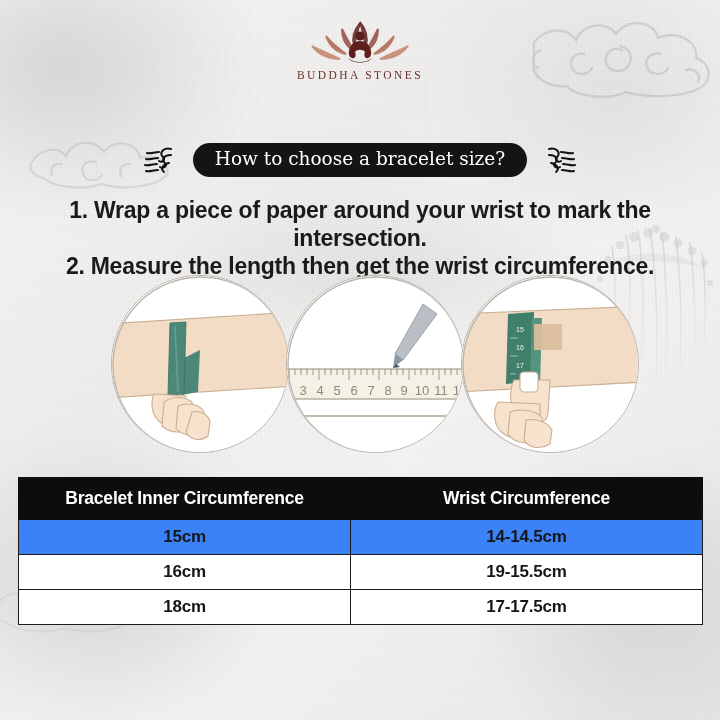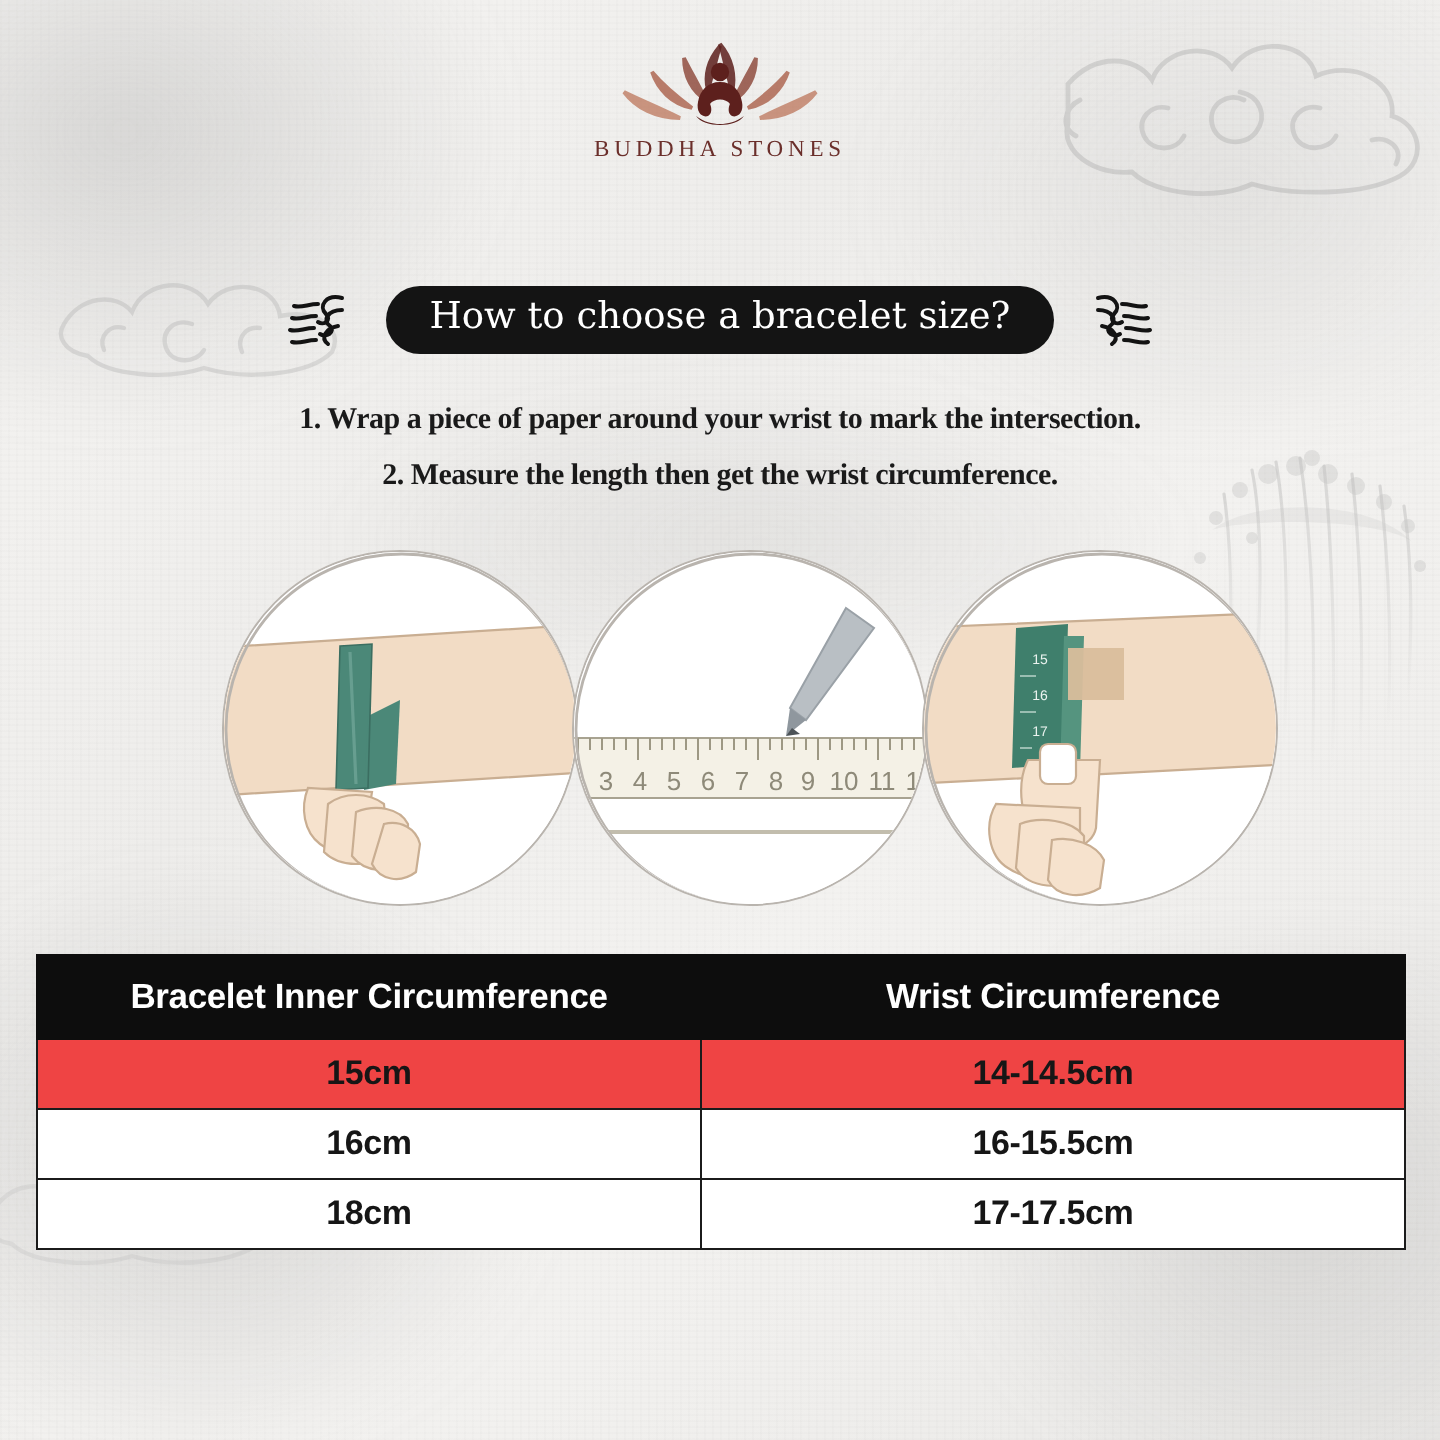--- a/index.html
+++ b/index.html
@@ -97,23 +97,23 @@
   .flourish { width:34px; height:34px; flex:0 0 34px; }
   .flourish.right { transform:scaleX(-1); }
 
   
   .steps {
     position:absolute; left:0; right:0; top:196px;
     text-align:center;
     color:#1a1a1a;
   }
   .steps p {
-    font-family:Liberation Serif, serif;
+    font-family:Liberation Sans, sans-serif;
     font-weight:700;
-    font-size:15px;
+    font-size:23px;
     line-height:28px;
     letter-spacing:-.25px;
   }
 
   
   .circles { position:absolute; left:0; right:0; top:272px; height:190px; }
   .circ {
     position:absolute;
     width:178px; height:178px;
     border-radius:50%;
@@ -146,21 +146,21 @@
     letter-spacing:-.2px;
     border-color:#0d0d0d;
   }
   .tbl th + th { border-left:1.6px solid #7a7a7a; }
   .tbl td {
     font-size:17px;
     height:35px;
     color:#161616;
     letter-spacing:-.2px;
   }
-  .tbl tr.odd td { background:#ef4444; }
+  .tbl tr.odd td { background:#3b82f6; }
   .tbl tr.even td { background:#ffffff; }
   .col-a { width:332px; }
   .col-b { width:352px; }
 </style>
 </head>
 <body>
 
 <div id="bg">
   <div class="paper-noise"></div>
   <div class="wash smoke-tl"></div>
@@ -415,21 +415,21 @@
         <th>Wrist Circumference</th>
       </tr>
     </thead>
     <tbody>
       <tr class="odd">
         <td>15cm</td>
         <td>14-14.5cm</td>
       </tr>
       <tr class="even">
         <td>16cm</td>
-        <td>16-15.5cm</td>
+        <td>19-15.5cm</td>
       </tr>
       <tr class="even">
         <td>18cm</td>
         <td>17-17.5cm</td>
       </tr>
     </tbody>
   </table>
 
 </div>
 

